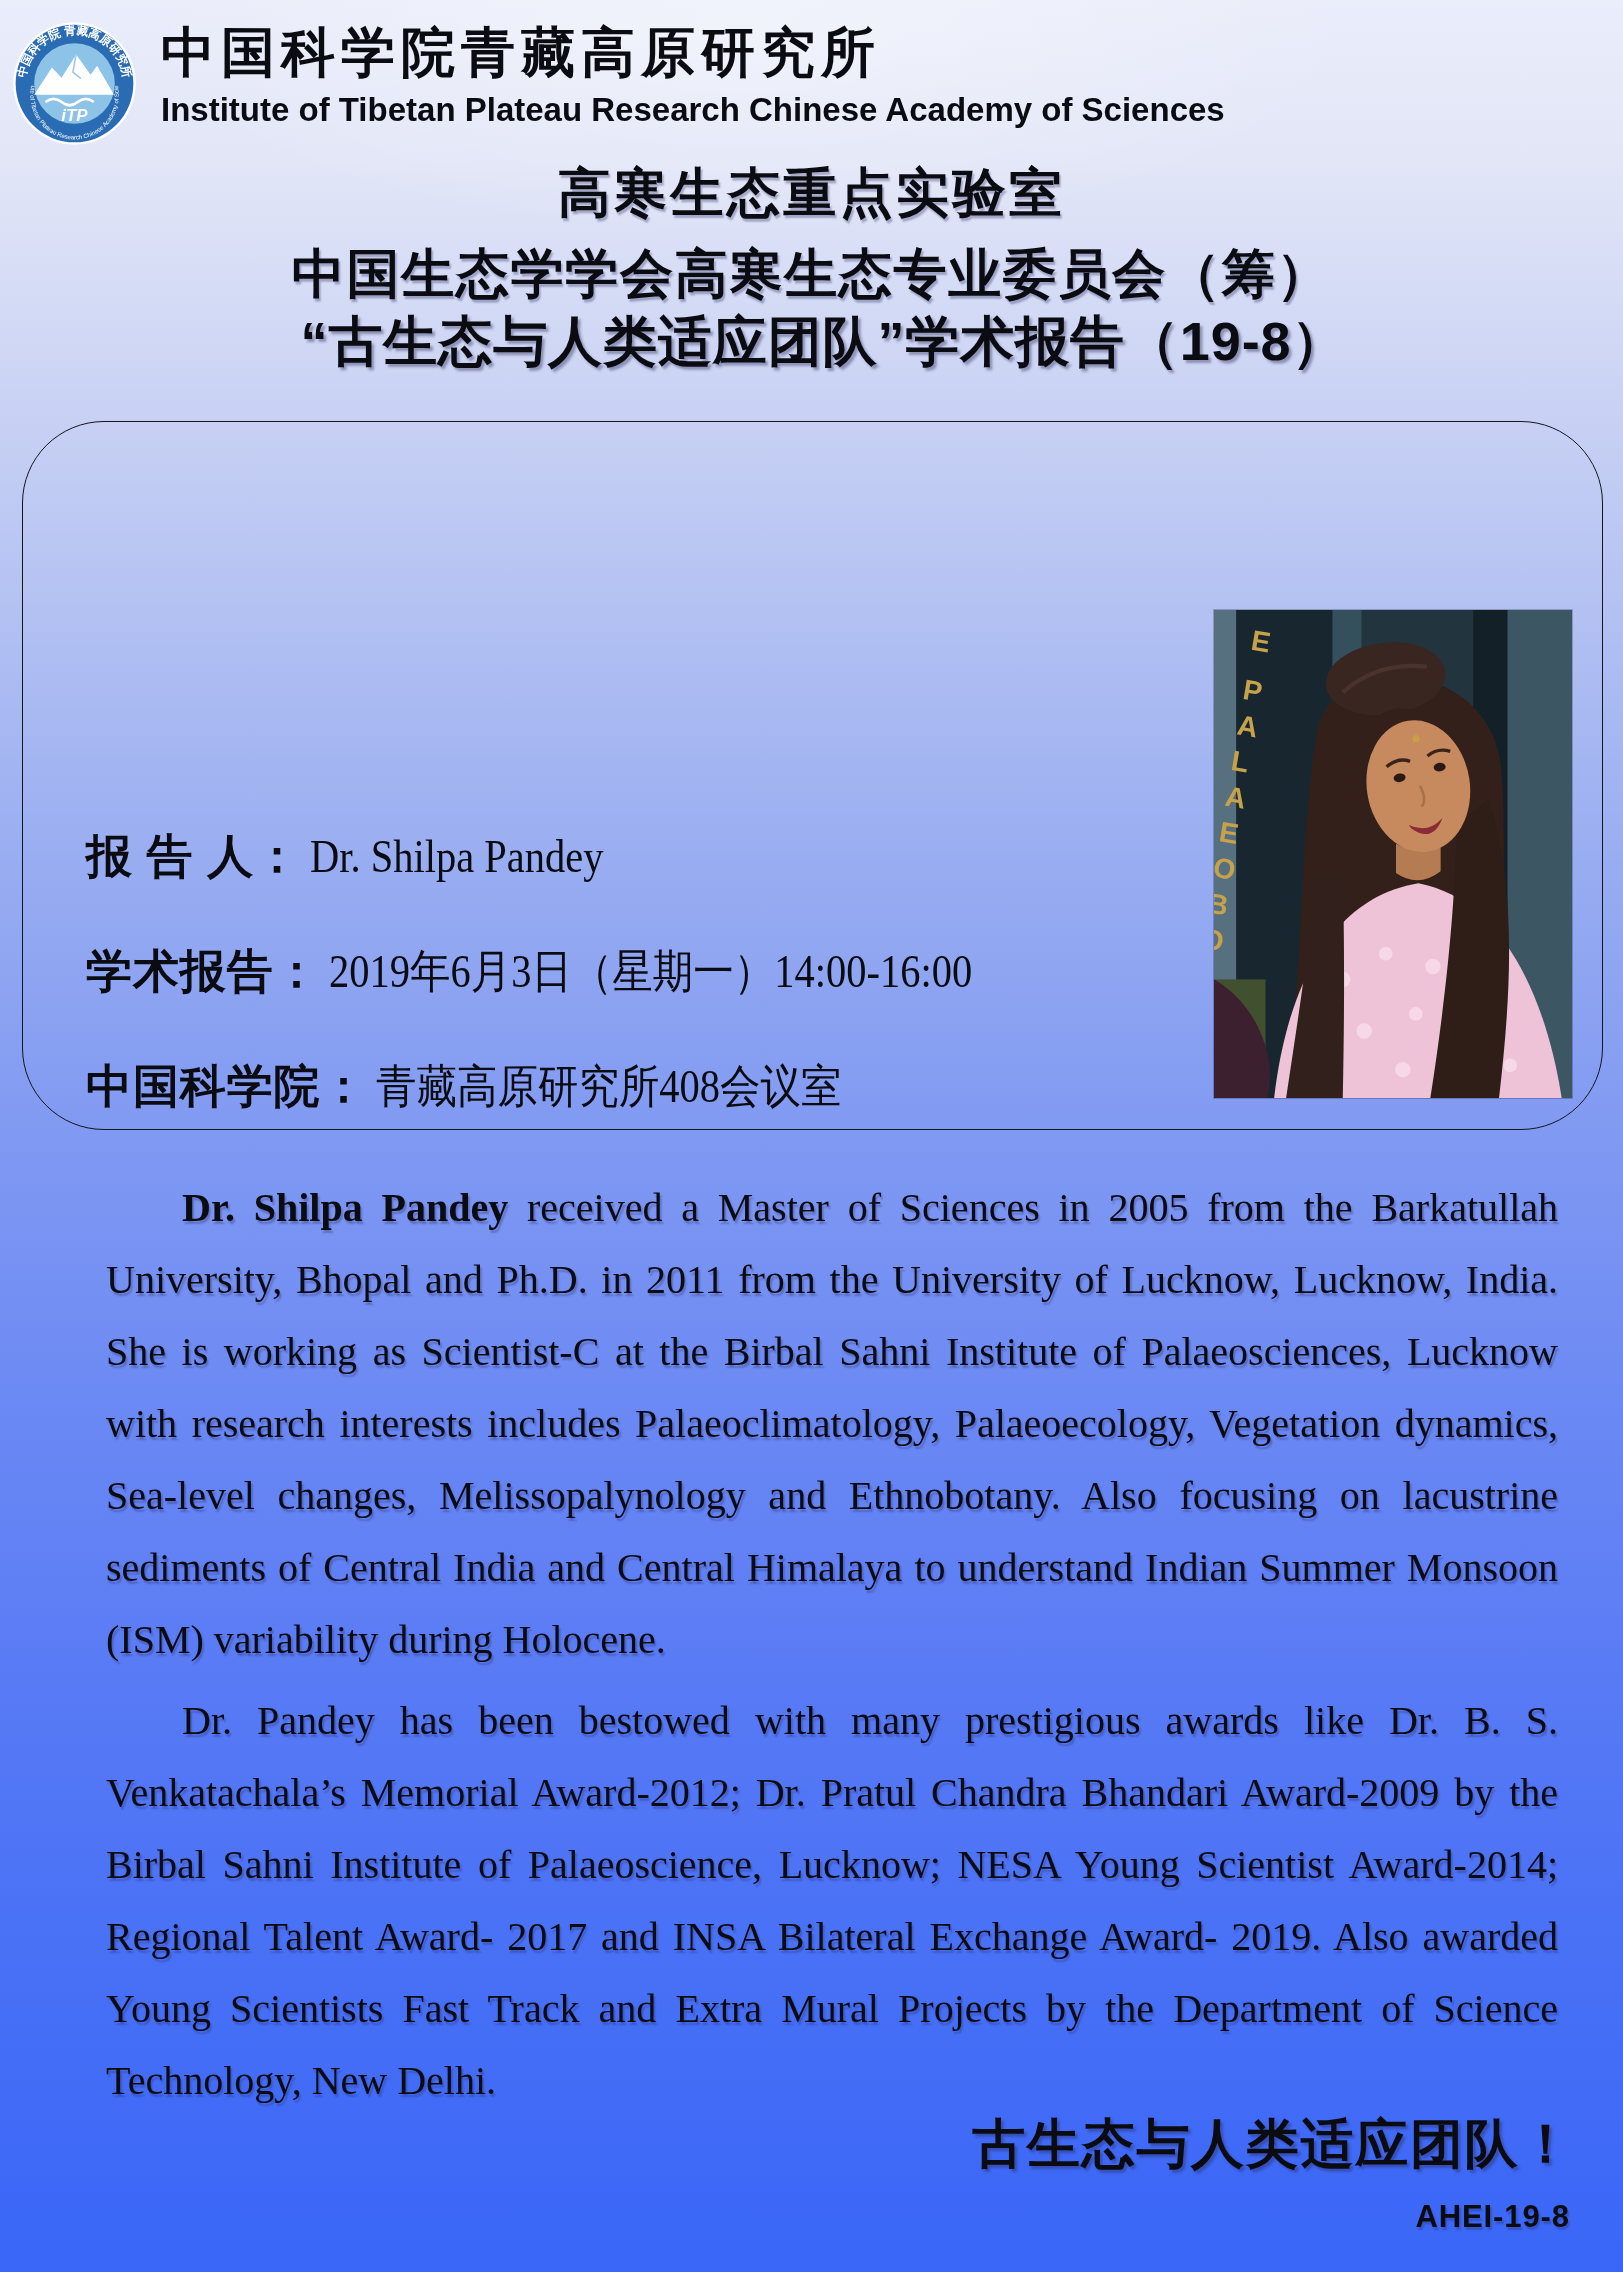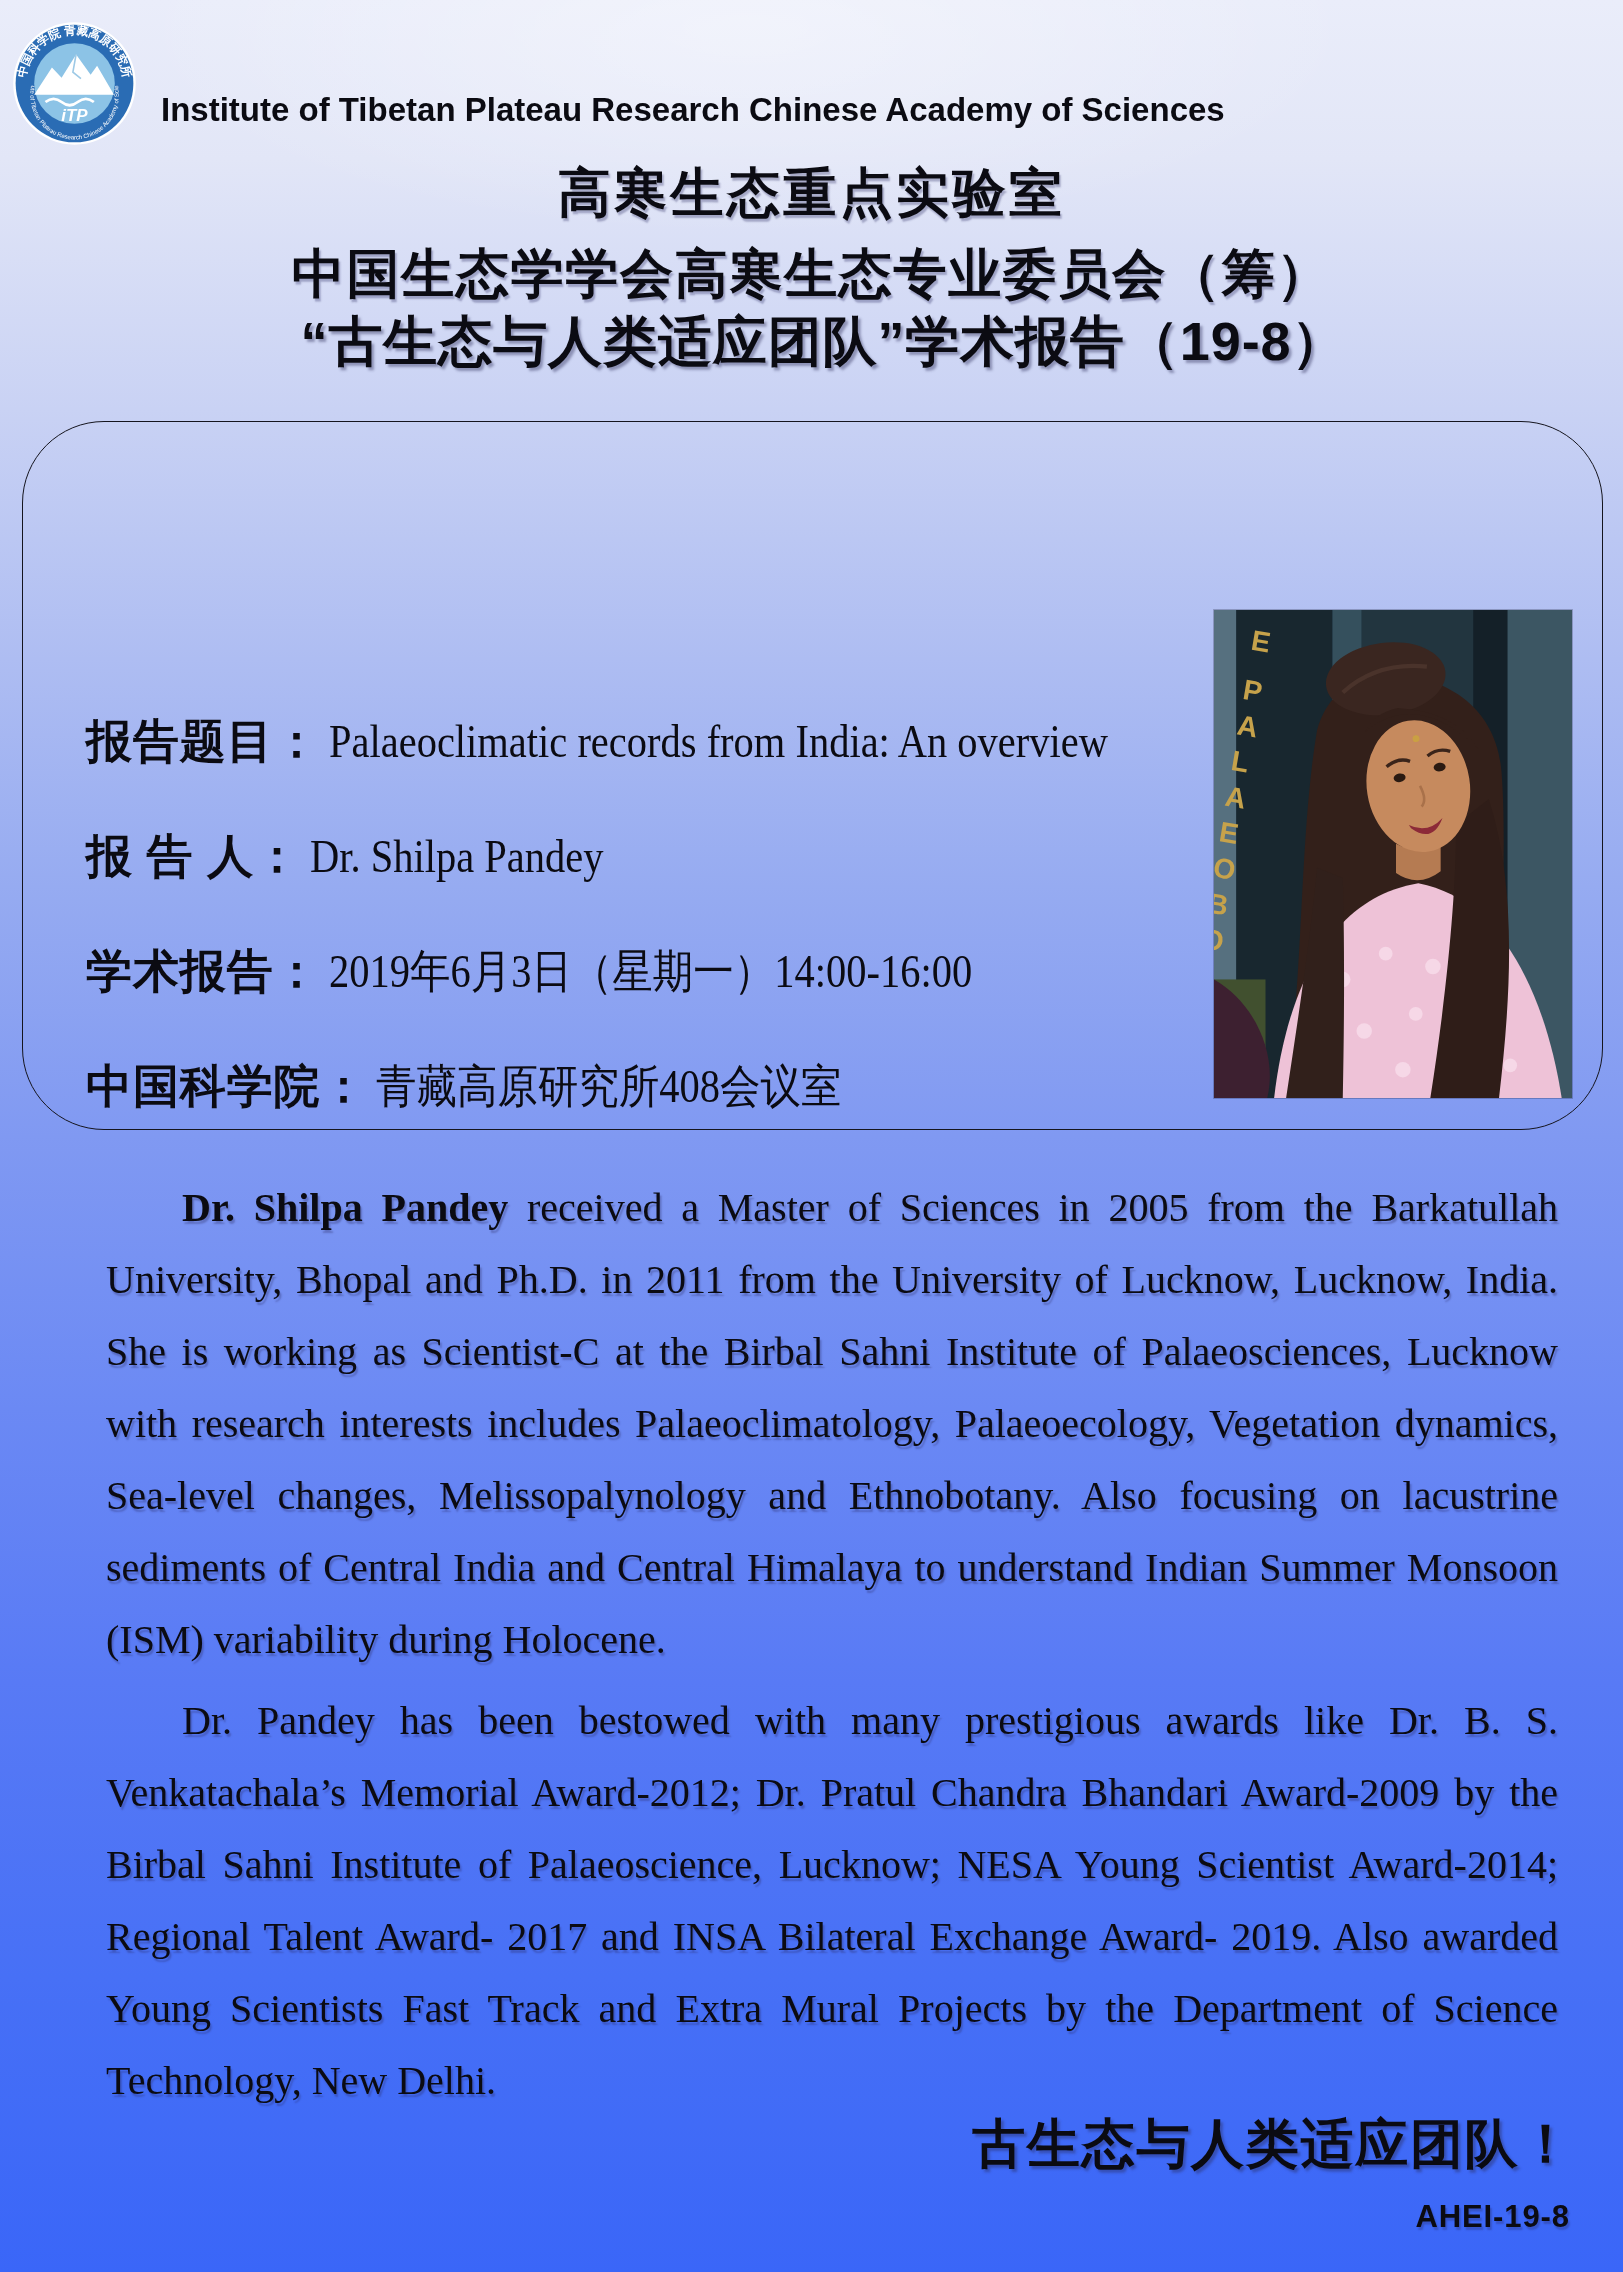--- a/index.html
+++ b/index.html
@@ -69,31 +69,29 @@
     <path id="arcTop" d="M 19,80 A 61,61 0 1 1 141,80" fill="none"></path>
     <path id="arcBot" d="M 26,84 A 55,55 0 1 0 134,84" fill="none"></path>
     <text font-size="14.5" fill="#ffffff" font-family="Liberation Sans, sans-serif" font-weight="bold">
       <textPath href="#arcTop" startOffset="50%" text-anchor="middle">中国科学院 青藏高原研究所</textPath>
     </text>
     <text font-size="7.6" fill="#ffffff" font-family="Liberation Sans, sans-serif">
       <textPath href="#arcBot" startOffset="50%" text-anchor="middle">Institute of Tibetan Plateau Research    Chinese Academy of Sciences</textPath>
     </text>
   </svg>
 
+  <div class="abs org-cn">中国科学院青藏高原研究所</div>
   <div class="abs org-en hei">Institute of Tibetan Plateau Research Chinese Academy of Sciences</div>
 
   <div class="abs title-line t1 hei shadow-soft">高寒生态重点实验室</div>
   <div class="abs title-line t2 hei shadow-soft">中国生态学学会高寒生态专业委员会（筹）</div>
   <div class="abs title-line t3 hei shadow-strong">“古生态与人类适应团队”学术报告（19-8）</div>
 
   <div class="abs inv-box"></div>
 
-  <div class="abs detail-row dr1">
-    <span class="label">报告题目：</span><span class="value">Palaeoclimatic records from India: An overview</span>
-  </div>
   <div class="abs detail-row dr2">
     <span class="label">报 告 人：</span><span class="value">Dr. Shilpa Pandey</span>
   </div>
   <div class="abs detail-row dr3">
     <span class="label">学术报告：</span><span class="value">2019年6月3日（星期一）14:00-16:00</span>
   </div>
   <div class="abs detail-row dr4">
     <span class="label">中国科学院：</span><span class="value">青藏高原研究所408会议室</span>
   </div>
 

